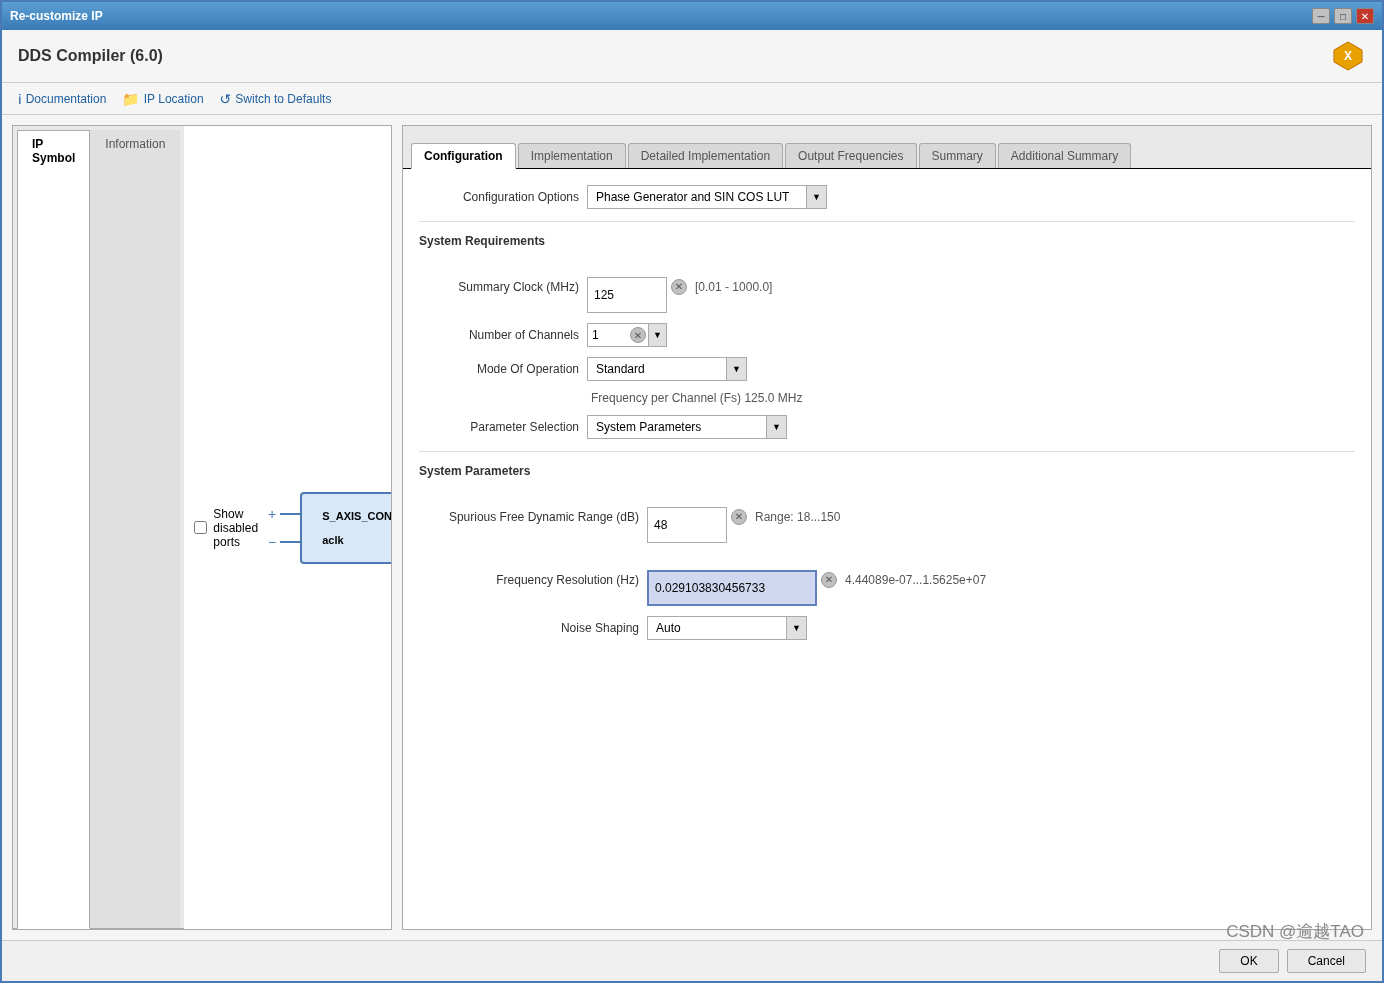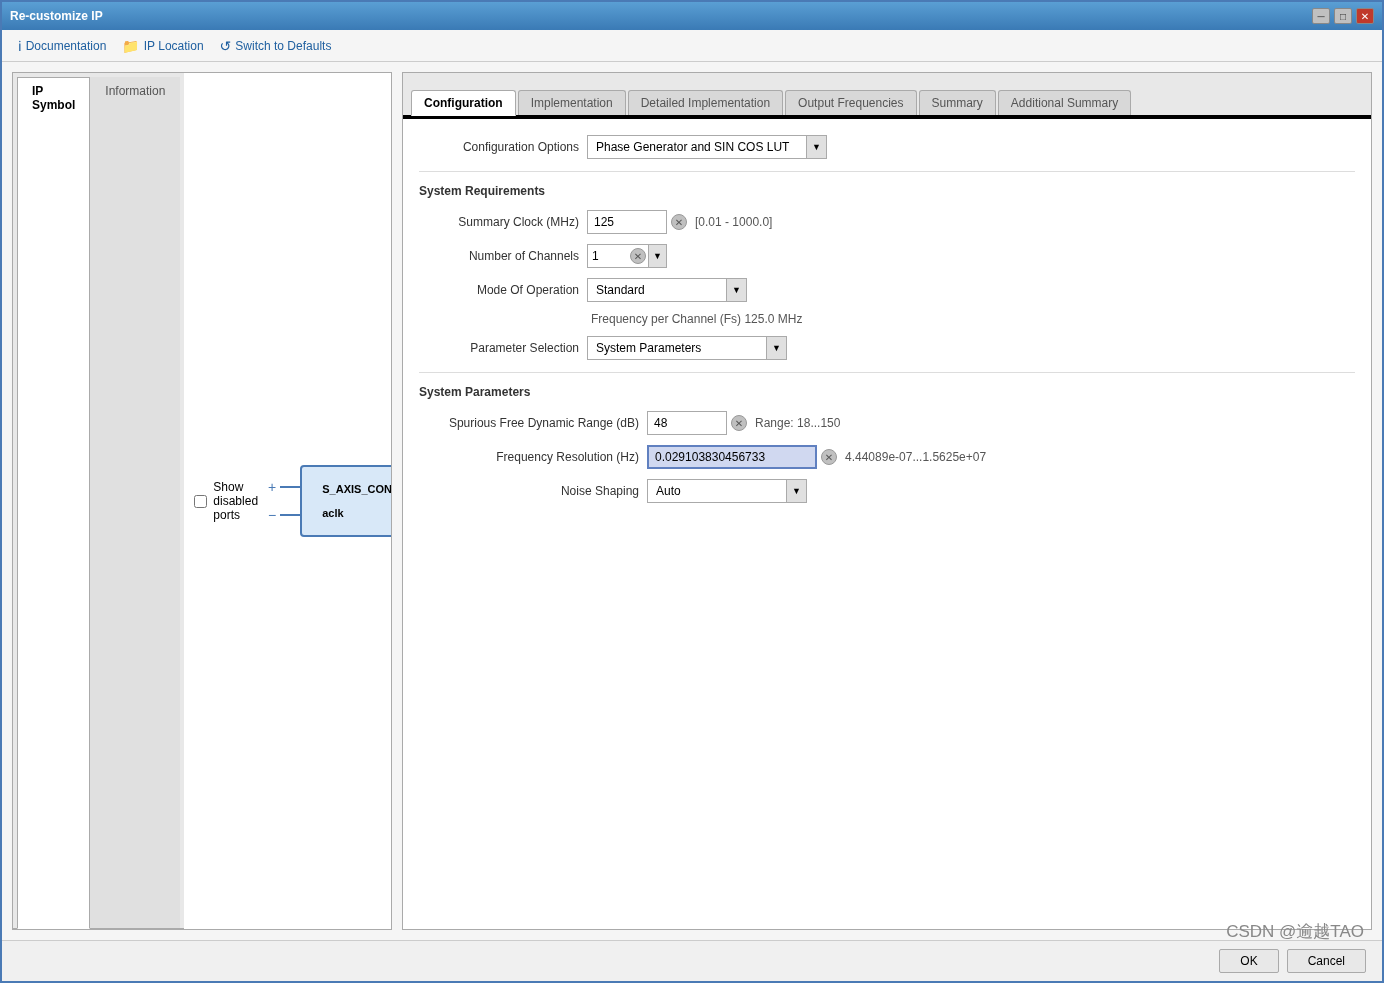--- a/index.html
+++ b/index.html
@@ -198,21 +198,21 @@
       border: 1px solid #aaa;
       padding: 2px 6px;
       font-size: 12px;
       background: white;
     }
 
     .config-tabs {
       display: flex;
       padding: 17px 8px 0;
       background: #e8e8e8;
-      border-bottom: 4px solid #000000;
+      border-bottom: 1px solid #000000;
       gap: 0;
     }
 
     .config-tab {
       padding: 5px 12px;
       cursor: pointer;
       border: 1px solid #aaa;
       border-bottom: none;
       background: #d8d8d8;
       color: #555;
@@ -260,25 +260,26 @@
       min-width: 220px;
     }
 
     .form-input-wrap {
       display: flex;
       align-items: center;
       gap: 4px;
     }
 
     .form-input {
-      height: 24px;
+      height: 36px;
       border: 1px solid #aaa;
       padding: 2px 6px;
       font-size: 12px;
       background: white;
+      margin-top: 17px;
     }
 
     .form-input.highlighted {
       background: #d0d8f0;
       border: 2px solid #6080c0;
     }
 
     .input-clear-btn {
       width: 16px;
       height: 16px;
@@ -416,20 +417,28 @@
     <span class="title-bar-text">Re-customize IP</span>
     <div class="title-bar-controls">
       <div class="title-bar-btn">─</div>
       <div class="title-bar-btn">□</div>
       <div class="title-bar-btn close">✕</div>
     </div>
   </div>
 
   <div class="main-content">
 
+    <div class="app-header">
+      <span class="app-title">DDS Compiler (6.0)</span>
+
+      <svg width="36" height="36" viewBox="0 0 36 36">
+        <polygon points="18,4 32,12 32,24 18,32 4,24 4,12" fill="#e8a000" stroke="#c07000" stroke-width="1"></polygon>
+        <text x="18" y="22" text-anchor="middle" font-size="12" font-weight="bold" fill="white">X</text>
+      </svg>
+    </div>
 
     <div class="toolbar">
       <div class="toolbar-item">
         <span class="toolbar-icon">ℹ</span>
         <span>Documentation</span>
       </div>
       <div class="toolbar-item">
         <span class="toolbar-icon">📁</span>
         <span>IP Location</span>
       </div>

